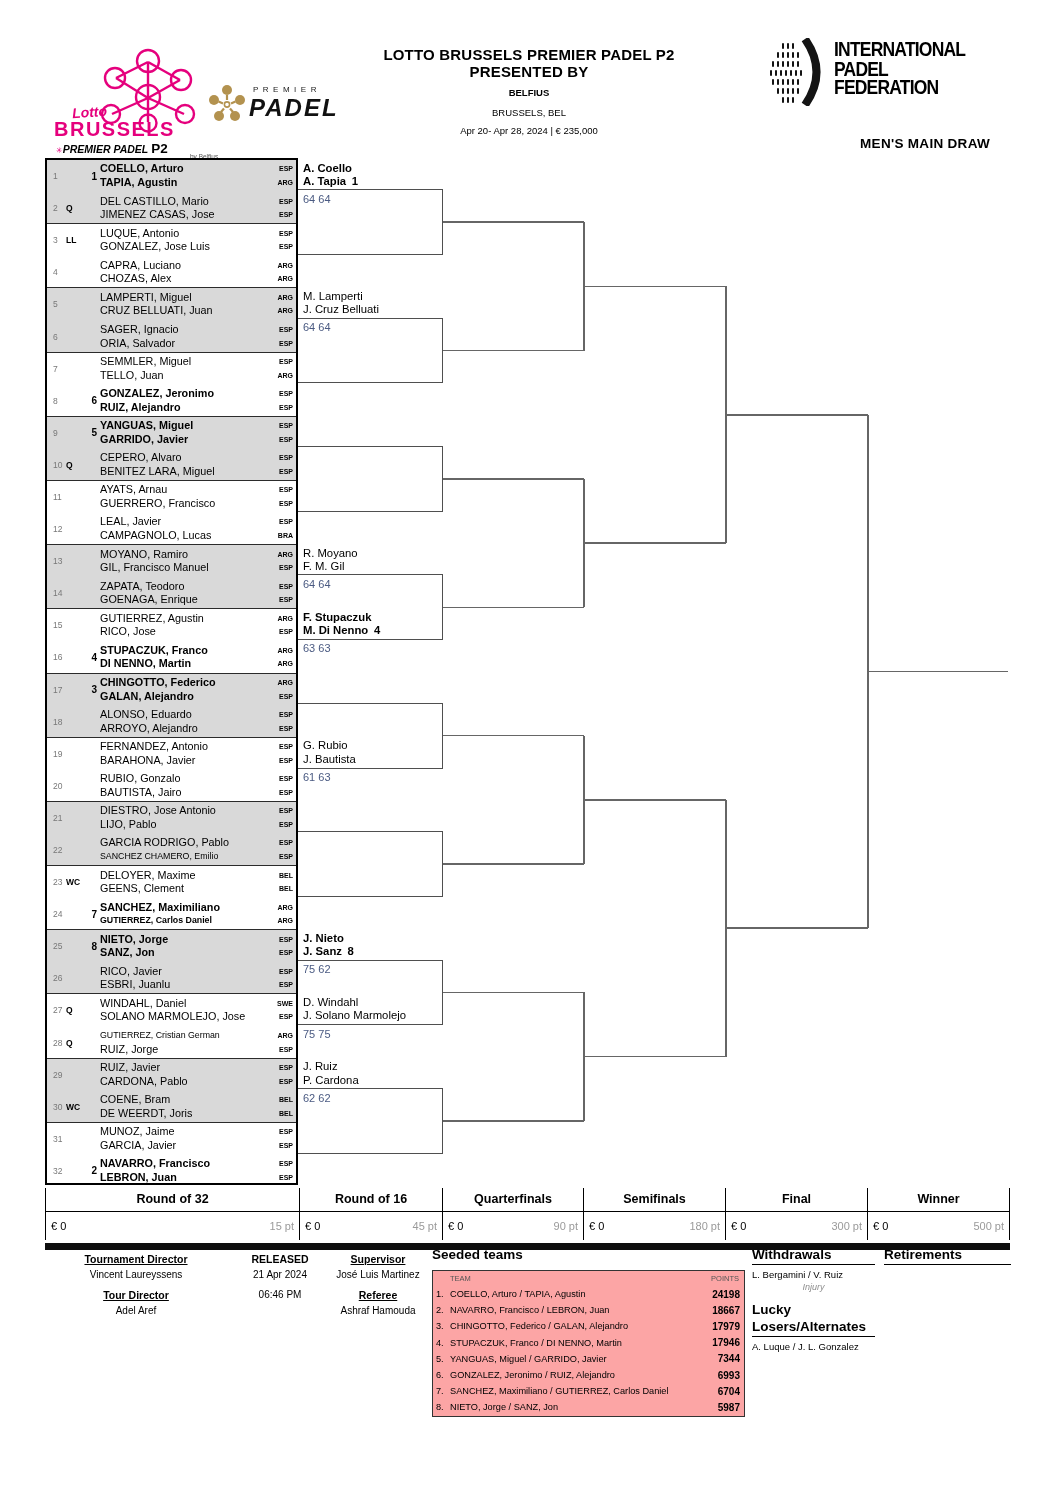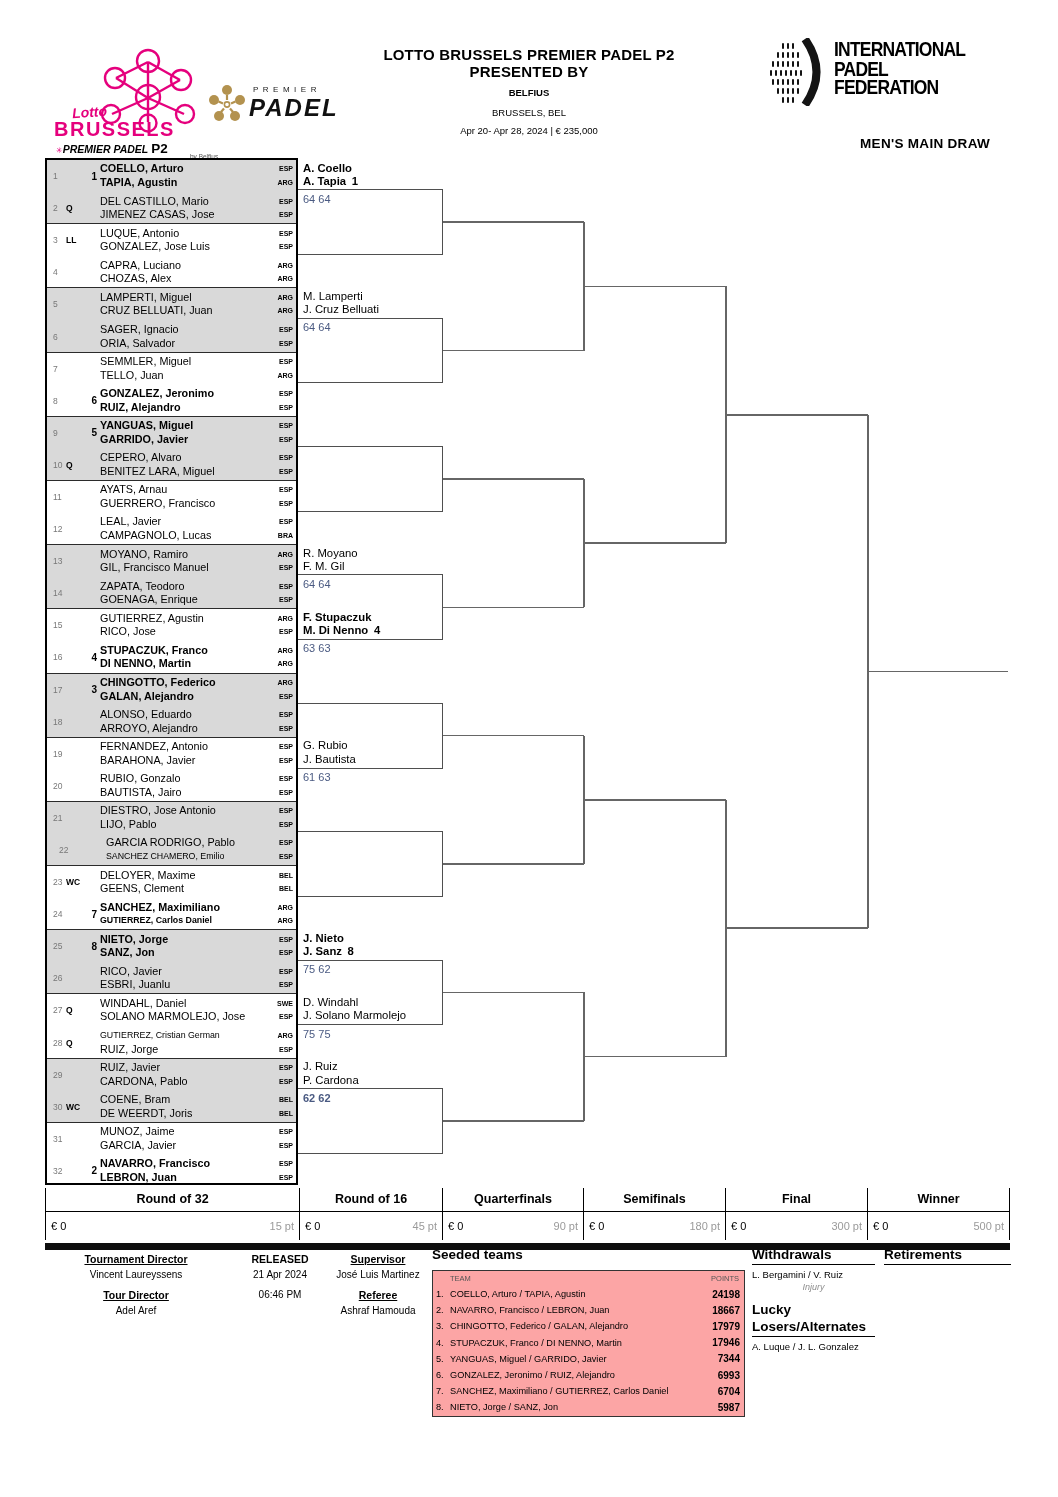--- a/index.html
+++ b/index.html
@@ -466,21 +466,21 @@
           <span class="cell-seed"></span>
           <div class="cell-names">
             <div class="name-line">DIESTRO, Jose Antonio</div>
             <div class="name-line">LIJO, Pablo</div>
           </div>
           <div class="cell-cc">
             <div>ESP</div>
             <div>ESP</div>
           </div>
         </div>
-        <div class="team-row" style="height: 32.0938px; margin-left: 6px;">
+        <div class="team-row" style="height: 32.0938px;">
           <span class="cell-num">22</span>
           <span class="cell-mod"></span>
           <span class="cell-seed"></span>
           <div class="cell-names">
             <div class="name-line">GARCIA RODRIGO, Pablo</div>
             <div class="name-line sm">SANCHEZ CHAMERO, Emilio</div>
           </div>
           <div class="cell-cc">
             <div>ESP</div>
             <div>ESP</div>
@@ -818,14 +818,14 @@
     <div class="r16score" style="top: 963.344px; color: rgb(74, 90, 130);">75 62</div>
     <div class="r16name" style="top: 996.031px;">
       <div class="wl">D. Windahl</div>
       <div class="wl">J. Solano Marmolejo</div>
     </div>
     <div class="r16score" style="top: 1027.53px; color: rgb(74, 90, 130);">75 75</div>
     <div class="r16name" style="top: 1060.22px;">
       <div class="wl">J. Ruiz</div>
       <div class="wl">P. Cardona</div>
     </div>
-    <div class="r16score" style="top: 1091.72px; color: rgb(74, 90, 130); font-weight: bold;">62 62</div>
+    <div class="r16score" style="top: 1091.72px; color: rgb(74, 90, 130);">62 62</div>
   </div>
 
 </body></html>

